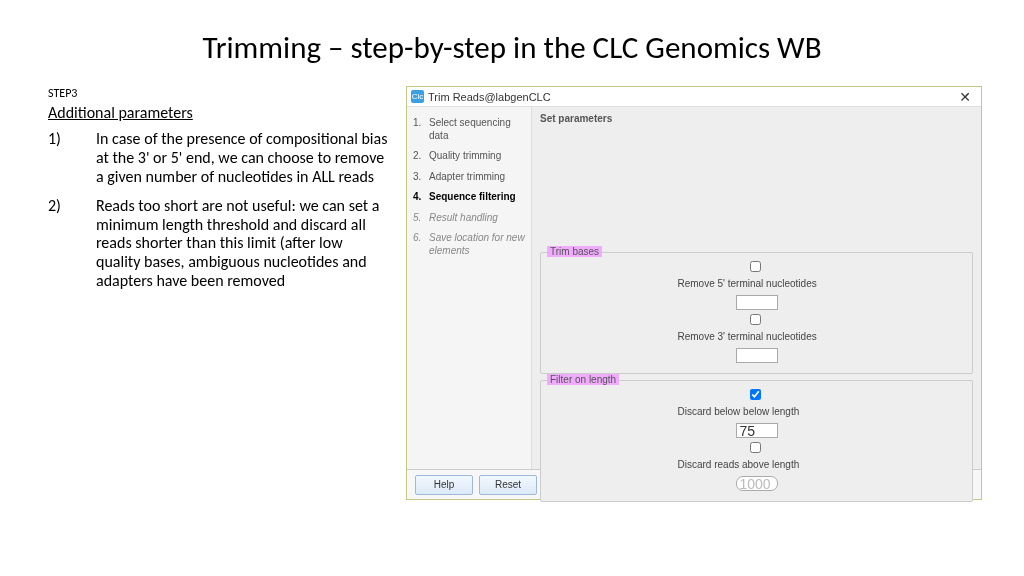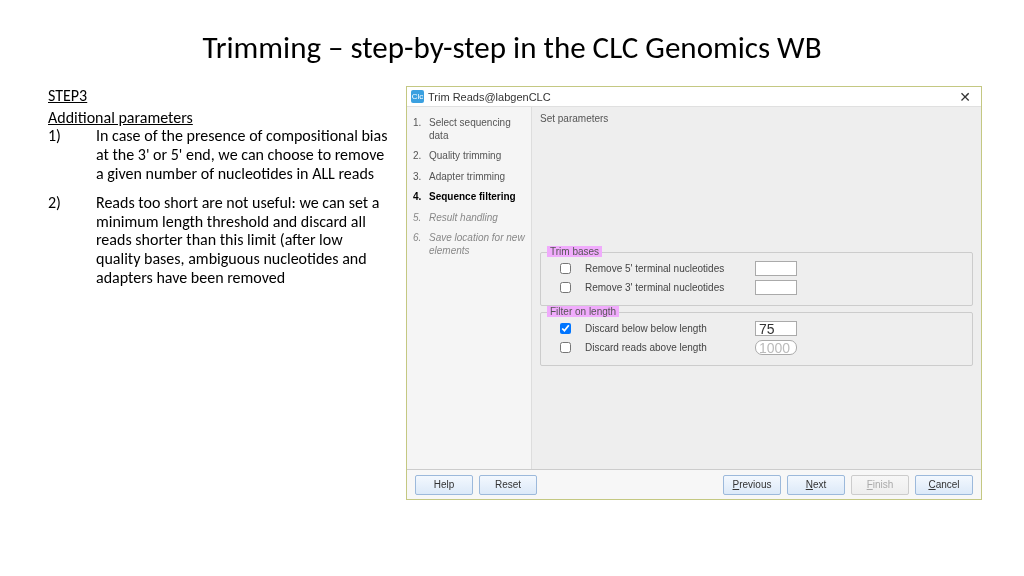--- a/index.html
+++ b/index.html
@@ -20,28 +20,27 @@
     .content-row {
       display: flex;
       padding: 0 40px 0 48px;
       gap: 18px;
     }
     .left-col {
       width: 340px;
       color: #000;
     }
     .step-label {
-      font-size: 16px;
-      text-decoration: underline;
+      font-size: 12px;
       margin-bottom: 3px;
     }
     .step-subtitle {
       font-size: 16px;
       text-decoration: underline;
-      margin-bottom: 0;
+      margin-bottom: 8px;
     }
     .num-list {
       list-style: none;
     }
     .num-list li {
       display: flex;
       font-size: 16px;
       line-height: 1.18;
       margin-bottom: 10px;
     }
@@ -104,20 +103,21 @@
     .panel {
       flex: 1;
       background: #eeeeee;
       padding: 0;
       position: relative;
     }
     .panel-header {
       font-size: 10px;
       color: #555;
       padding: 6px 8px 6px 8px;
+      font-weight: bold;
     }
     .fieldset {
       margin: 6px 8px;
       border: 1px solid #ccc;
       border-radius: 2px;
       padding: 6px 8px 8px;
       position: relative;
       background: #eeeeee;
     }
     .fieldset .legend {
@@ -127,21 +127,22 @@
       padding: 0 3px;
       font-size: 10px;
       color: #555;
     }
     .opt-row {
       display: flex;
       align-items: center;
       font-size: 10px;
       color: #444;
       padding: 2px 11px;
-      gap: 12px;
+      gap: 6px;
+      flex-direction: column;
     }
     .opt-row input[type=checkbox] {
       width: 11px; height: 11px;
       margin-right: 2px;
     }
     .opt-row .lbl { width: 158px; }
     .opt-row .val-input {
       width: 42px;
       height: 15px;
       border: 1px solid #aaa;

